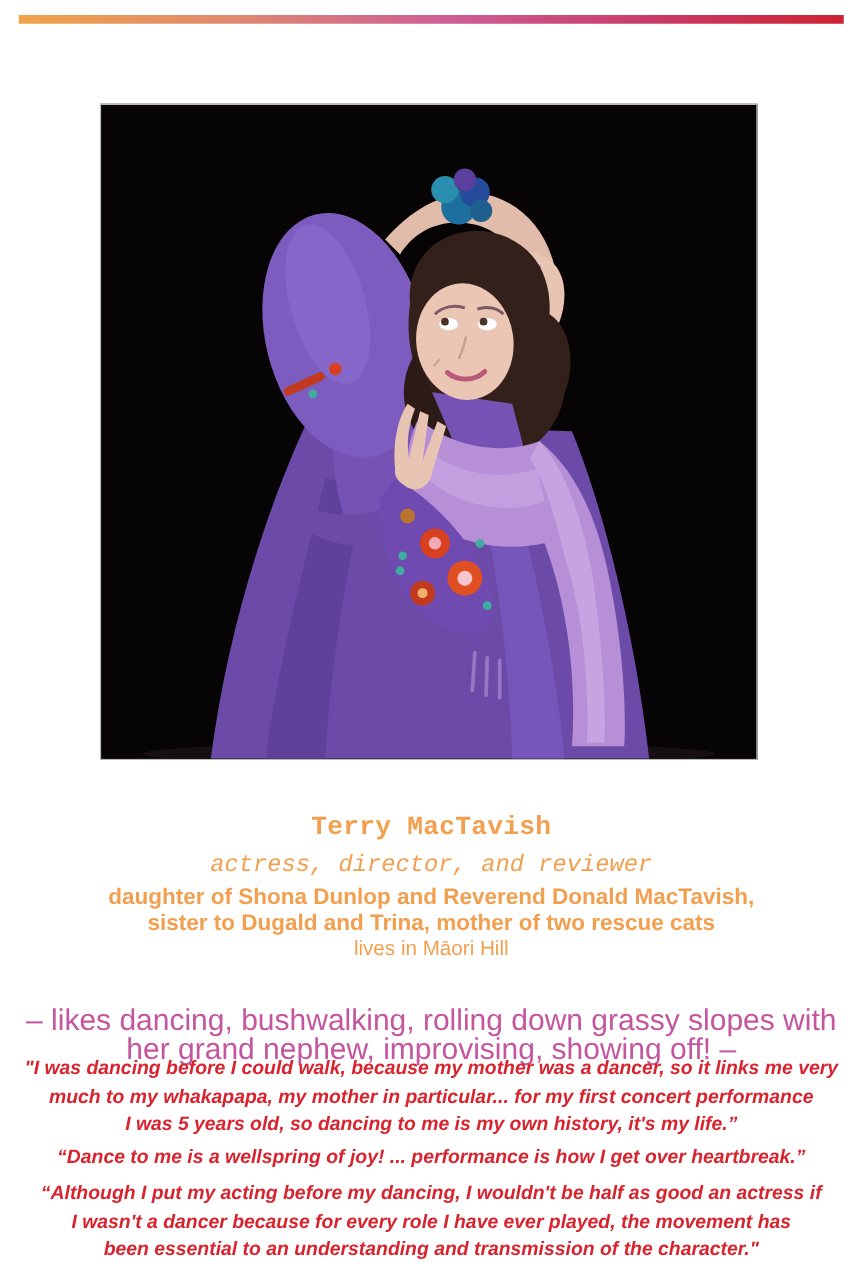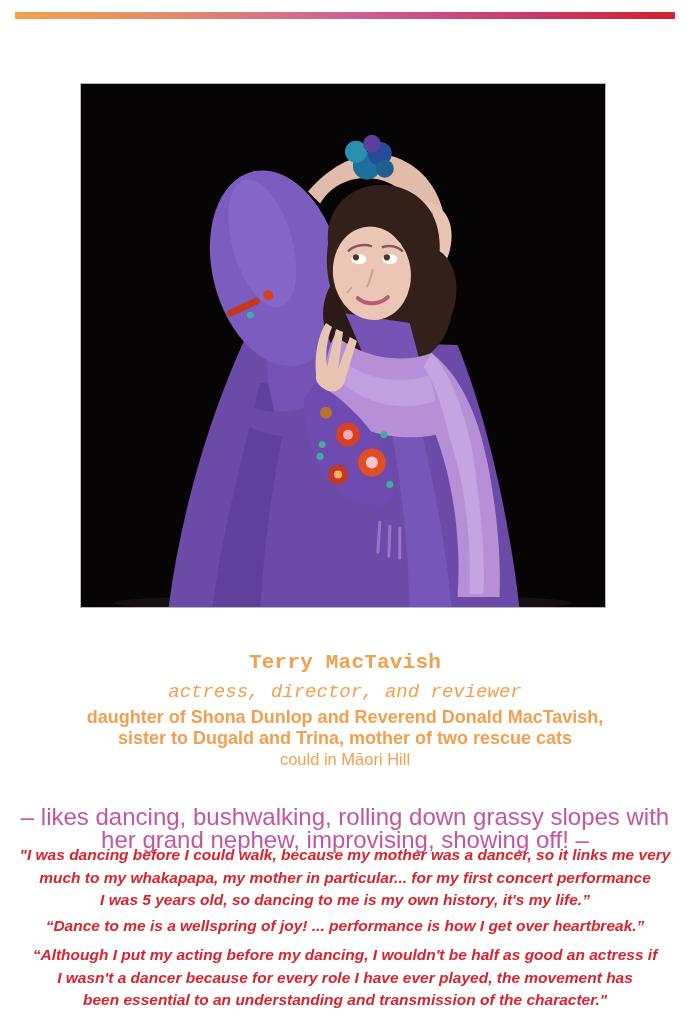--- a/index.html
+++ b/index.html
@@ -126,21 +126,21 @@
       </g>
 
       <path d="M236,292 C234,272 238,252 246,240 L252,244 C247,256 245,270 247,284 L256,246 L263,249 L258,286 L270,254 L277,258 L266,294 C264,308 252,312 244,306 C238,302 235,298 236,292 Z" fill="#e8c4b2"></path>
     </svg>
   </div>
 
   <div class="tblock name">Terry MacTavish</div>
   <div class="tblock role">actress, director, and reviewer</div>
   <div class="tblock family">daughter of Shona Dunlop and Reverend Donald MacTavish,
 sister to Dugald and Trina, mother of two rescue cats</div>
-  <div class="tblock residence">could in Māori Hill</div>
+  <div class="tblock residence">lives in Māori Hill</div>
   <div class="tblock likes">– likes dancing, bushwalking, rolling down grassy slopes with
 her grand nephew, improvising, showing off! –</div>
 
   <div class="tblock quote q1">"I was dancing before I could walk, because my mother was a dancer, so it links me very
 much to my whakapapa, my mother in particular... for my first concert performance
 I was 5 years old, so dancing to me is my own history, it's my life.”</div>
   <div class="tblock quote q2">“Dance to me is a wellspring of joy! ... performance is how I get over heartbreak.”</div>
   <div class="tblock quote q3">“Although I put my acting before my dancing, I wouldn't be half as good an actress if
 I wasn't a dancer because for every role I have ever played, the movement has
 been essential to an understanding and transmission of the character."</div>

